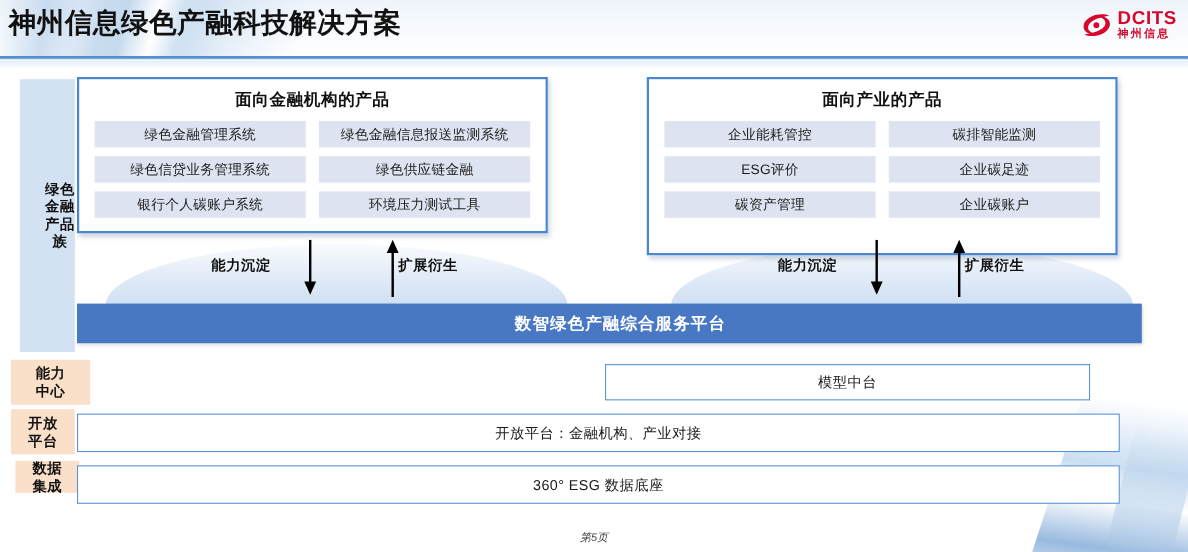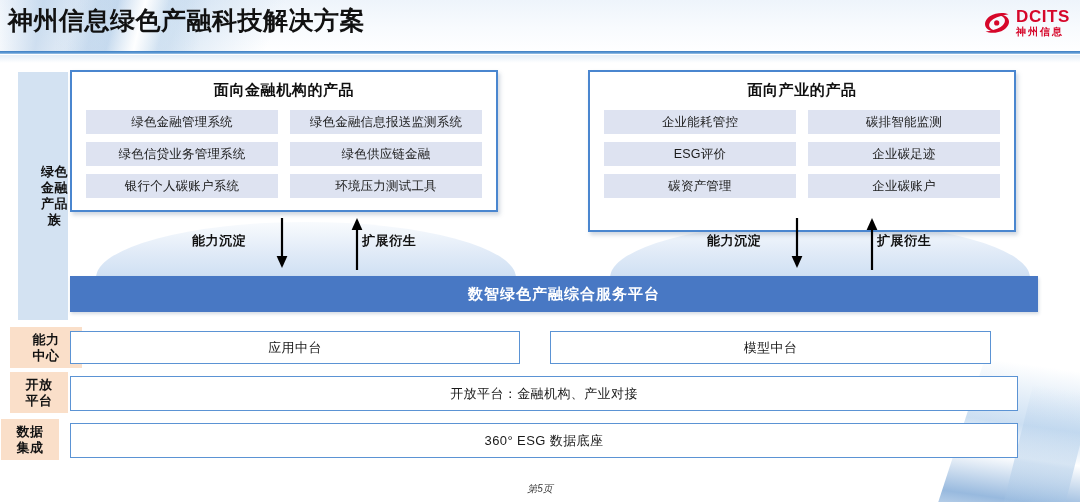--- a/index.html
+++ b/index.html
@@ -255,21 +255,21 @@
 族</span>
   </div>
   <div class="sidebar-cell sidebar-peach" style="left:10px; top:327px; width:72px; height:41px;">
     <span style="white-space:pre-line;">能力
 中心</span>
   </div>
   <div class="sidebar-cell sidebar-peach" style="left:10px; top:372px; width:58px; height:41px;">
     <span style="white-space:pre-line;">开放
 平台</span>
   </div>
-  <div class="sidebar-cell sidebar-peach" style="left:1px; top:419px; width:58px; height:41px;">
+  <div class="sidebar-cell sidebar-peach" style="left:14px; top:419px; width:58px; height:29px;">
     <span style="white-space:pre-line;">数据
 集成</span>
   </div>
 
   <div class="dome" style="left:96px; top:222px; width:420px; height:56px;"></div>
   <div class="dome" style="left:610px; top:222px; width:420px; height:56px;"></div>
 
   <div class="product-box" style="left:70px; top:70px; width:428px; height:142px;padding-left:11px;">
     <div class="product-box-title">面向金融机构的产品</div>
     <div class="chip-grid">
@@ -313,23 +313,20 @@
   <svg class="arrow" style="left:862px; top:218px;" width="20" height="52" viewBox="0 0 20 52" aria-hidden="true">
     <line x1="10" y1="10" x2="10" y2="52" stroke="#000000" stroke-width="2.2"></line>
     <polygon points="10,0 4.6,12 15.4,12" fill="#000000"></polygon>
   </svg>
   <div class="flow-label" style="left:877px; top:232px;">扩展衍生</div>
 
   <div class="platform-bar" style="left:70px; top:276px; width:948px; height:36px;padding-left:20px;">
     <span>数智绿色产融综合服务平台</span>
   </div>
 
-  <div class="layer-box" style="left:70px; top:331px; width:450px; height:33px;">
-    <span>应用中台</span>
-  </div>
   <div class="layer-box" style="left:550px; top:331px; width:441px; height:33px;">
     <span>模型中台</span>
   </div>
 
   <div class="layer-box" style="left:70px; top:376px; width:948px; height:35px;">
     <span>开放平台：金融机构、产业对接</span>
   </div>
 
   <div class="layer-box" style="left:70px; top:423px; width:948px; height:35px;">
     <span>360° ESG 数据底座</span>

